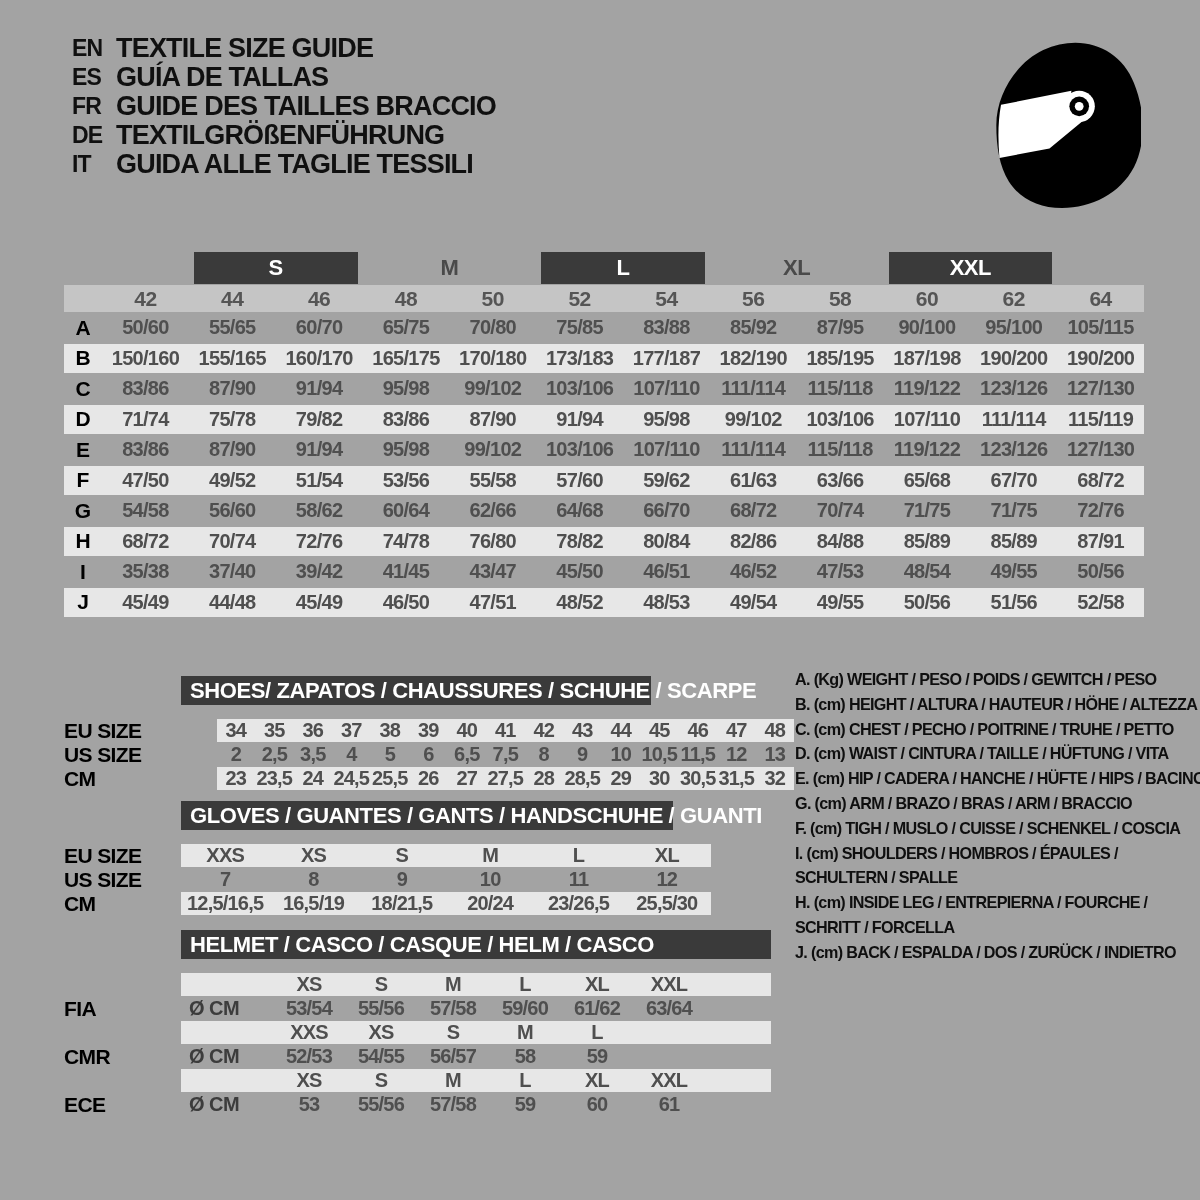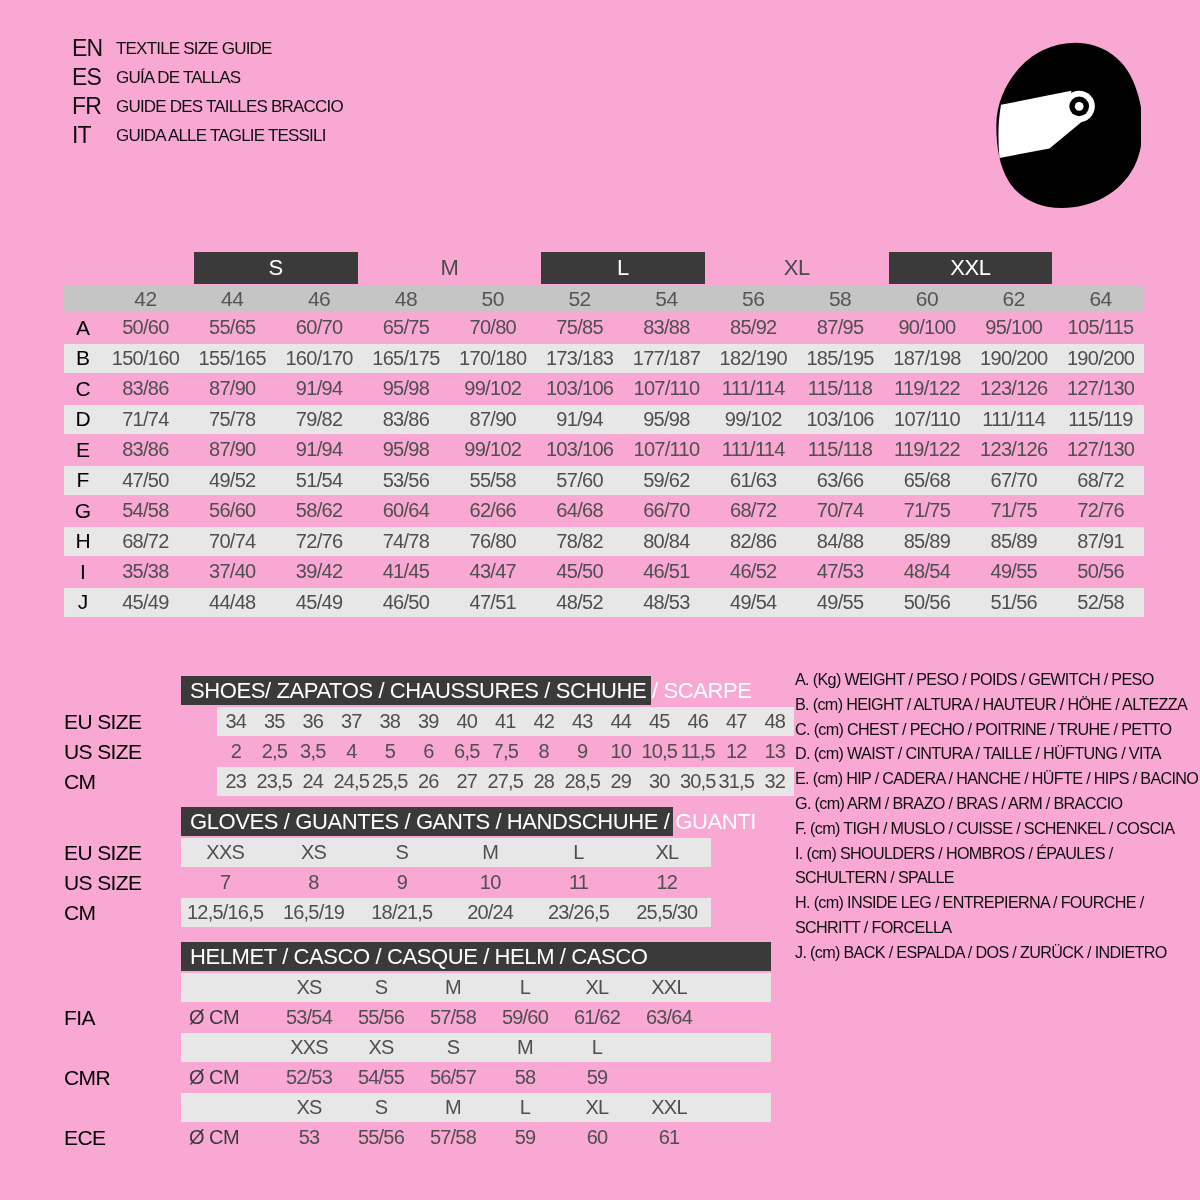--- a/index.html
+++ b/index.html
@@ -1,26 +1,26 @@
 <!DOCTYPE html>
 <html><head>
 <meta charset="utf-8">
 <style>
   * { margin:0; padding:0; box-sizing:border-box; }
   html,body { background:#ffffff; }
   .page {
-    position:relative; width:1200px; height:1200px; background:#f9a8d4;
-    font-family:"Liberation Sans", sans-serif; font-weight:normal; overflow:hidden;
+    position:relative; width:1200px; height:1200px; background:#a3a3a3;
+    font-family:"Liberation Sans", sans-serif; font-weight:bold; overflow:hidden;
   }
 
   
   .langs { position:absolute; left:72px; top:34px; }
   .lang-row { display:flex; height:29px; align-items:center; }
   .lang-code { width:44px; font-size:23px; color:#101010; letter-spacing:-0.8px; }
-  .lang-title { font-size:17px; color:#101010; letter-spacing:-0.8px; white-space:nowrap; }
+  .lang-title { font-size:27px; color:#101010; letter-spacing:-0.8px; white-space:nowrap; }
 
   .helmet-wrap { position:absolute; left:983px; top:36px; width:158px; height:172px; }
   .helmet-wrap svg { width:100%; height:100%; }
 
   
   .main-table { position:absolute; left:64px; top:252px; width:1080px; }
   .grid13 { display:grid; grid-template-columns:38px repeat(12,1fr); }
   .group-row { height:32px; }
   .group-label { display:flex; align-items:center; justify-content:center;
                  font-size:22px; color:#4a4a4a; letter-spacing:-0.5px; }
@@ -33,28 +33,28 @@
   .m-label { display:flex; align-items:center; justify-content:center;
              font-size:21px; color:#000000; }
   .m-cell { display:flex; align-items:center; justify-content:center;
             font-size:20px; color:#4f4f4f; letter-spacing:-0.7px; }
 
   
   .left-tables { position:absolute; left:64px; top:666px; width:730px; }
   .sub-table#shoesTable  { margin-top:10px; }
   .sub-table#glovesTable { margin-top:11px; }
   .sub-table#helmetTable { margin-top:15px; }
-  .sub-header-row { display:flex; height:29px; margin-bottom:2px; }
+  .sub-header-row { display:flex; height:29px; margin-bottom:14px; }
   .label-spacer { width:117px; }
   .sub-header { background:#3a3a3a; color:#ffffff; font-size:22px; display:flex;
                 align-items:center; padding-left:9px; letter-spacing:-0.4px; white-space:nowrap; }
   #shoesTable  .sub-header { width:470px; }
   #glovesTable .sub-header { width:492px; }
   #helmetTable .sub-header { width:590px; }
-  .sub-row { display:flex; height:29px; margin-top:1px; }
+  .sub-row { display:flex; height:23px; margin-top:1px; }
   .row-label { width:117px; display:flex; align-items:center; font-size:21px;
                color:#000000; letter-spacing:-0.6px; }
   .row-band { display:grid; align-items:stretch; }
   .row-band.striped { background:#e7e7e7; }
   .shoes-grid  { width:600px; grid-template-columns:repeat(15,1fr);margin-left:40px; }
   .gloves-grid { width:530px; grid-template-columns:repeat(6,1fr); }
   .helmet-grid { width:590px; grid-template-columns:92px repeat(6,72px) 1fr; }
   .s-cell { display:flex; align-items:center; justify-content:center;
             font-size:20px; color:#4f4f4f; letter-spacing:-0.8px; }
   .h-unit { display:flex; align-items:center; padding-left:8px;
@@ -76,20 +76,24 @@
         <span class="lang-code">EN</span>
         <span class="lang-title">TEXTILE SIZE GUIDE</span>
       </div>
       <div class="lang-row">
         <span class="lang-code">ES</span>
         <span class="lang-title">GUÍA DE TALLAS</span>
       </div>
       <div class="lang-row">
         <span class="lang-code">FR</span>
         <span class="lang-title">GUIDE DES TAILLES BRACCIO</span>
+      </div>
+      <div class="lang-row">
+        <span class="lang-code">DE</span>
+        <span class="lang-title">TEXTILGRÖßENFÜHRUNG</span>
       </div>
       <div class="lang-row">
         <span class="lang-code">IT</span>
         <span class="lang-title">GUIDA ALLE TAGLIE TESSILI</span>
       </div>
     </div>
 
   <div class="helmet-wrap">
     <svg viewBox="0 0 100 110" aria-hidden="true">
       <path fill="#000000" d="M38,9 C62,-2 87,7 96,30 C103,47 104,68 96,84 C87,101 69,110 50,110

